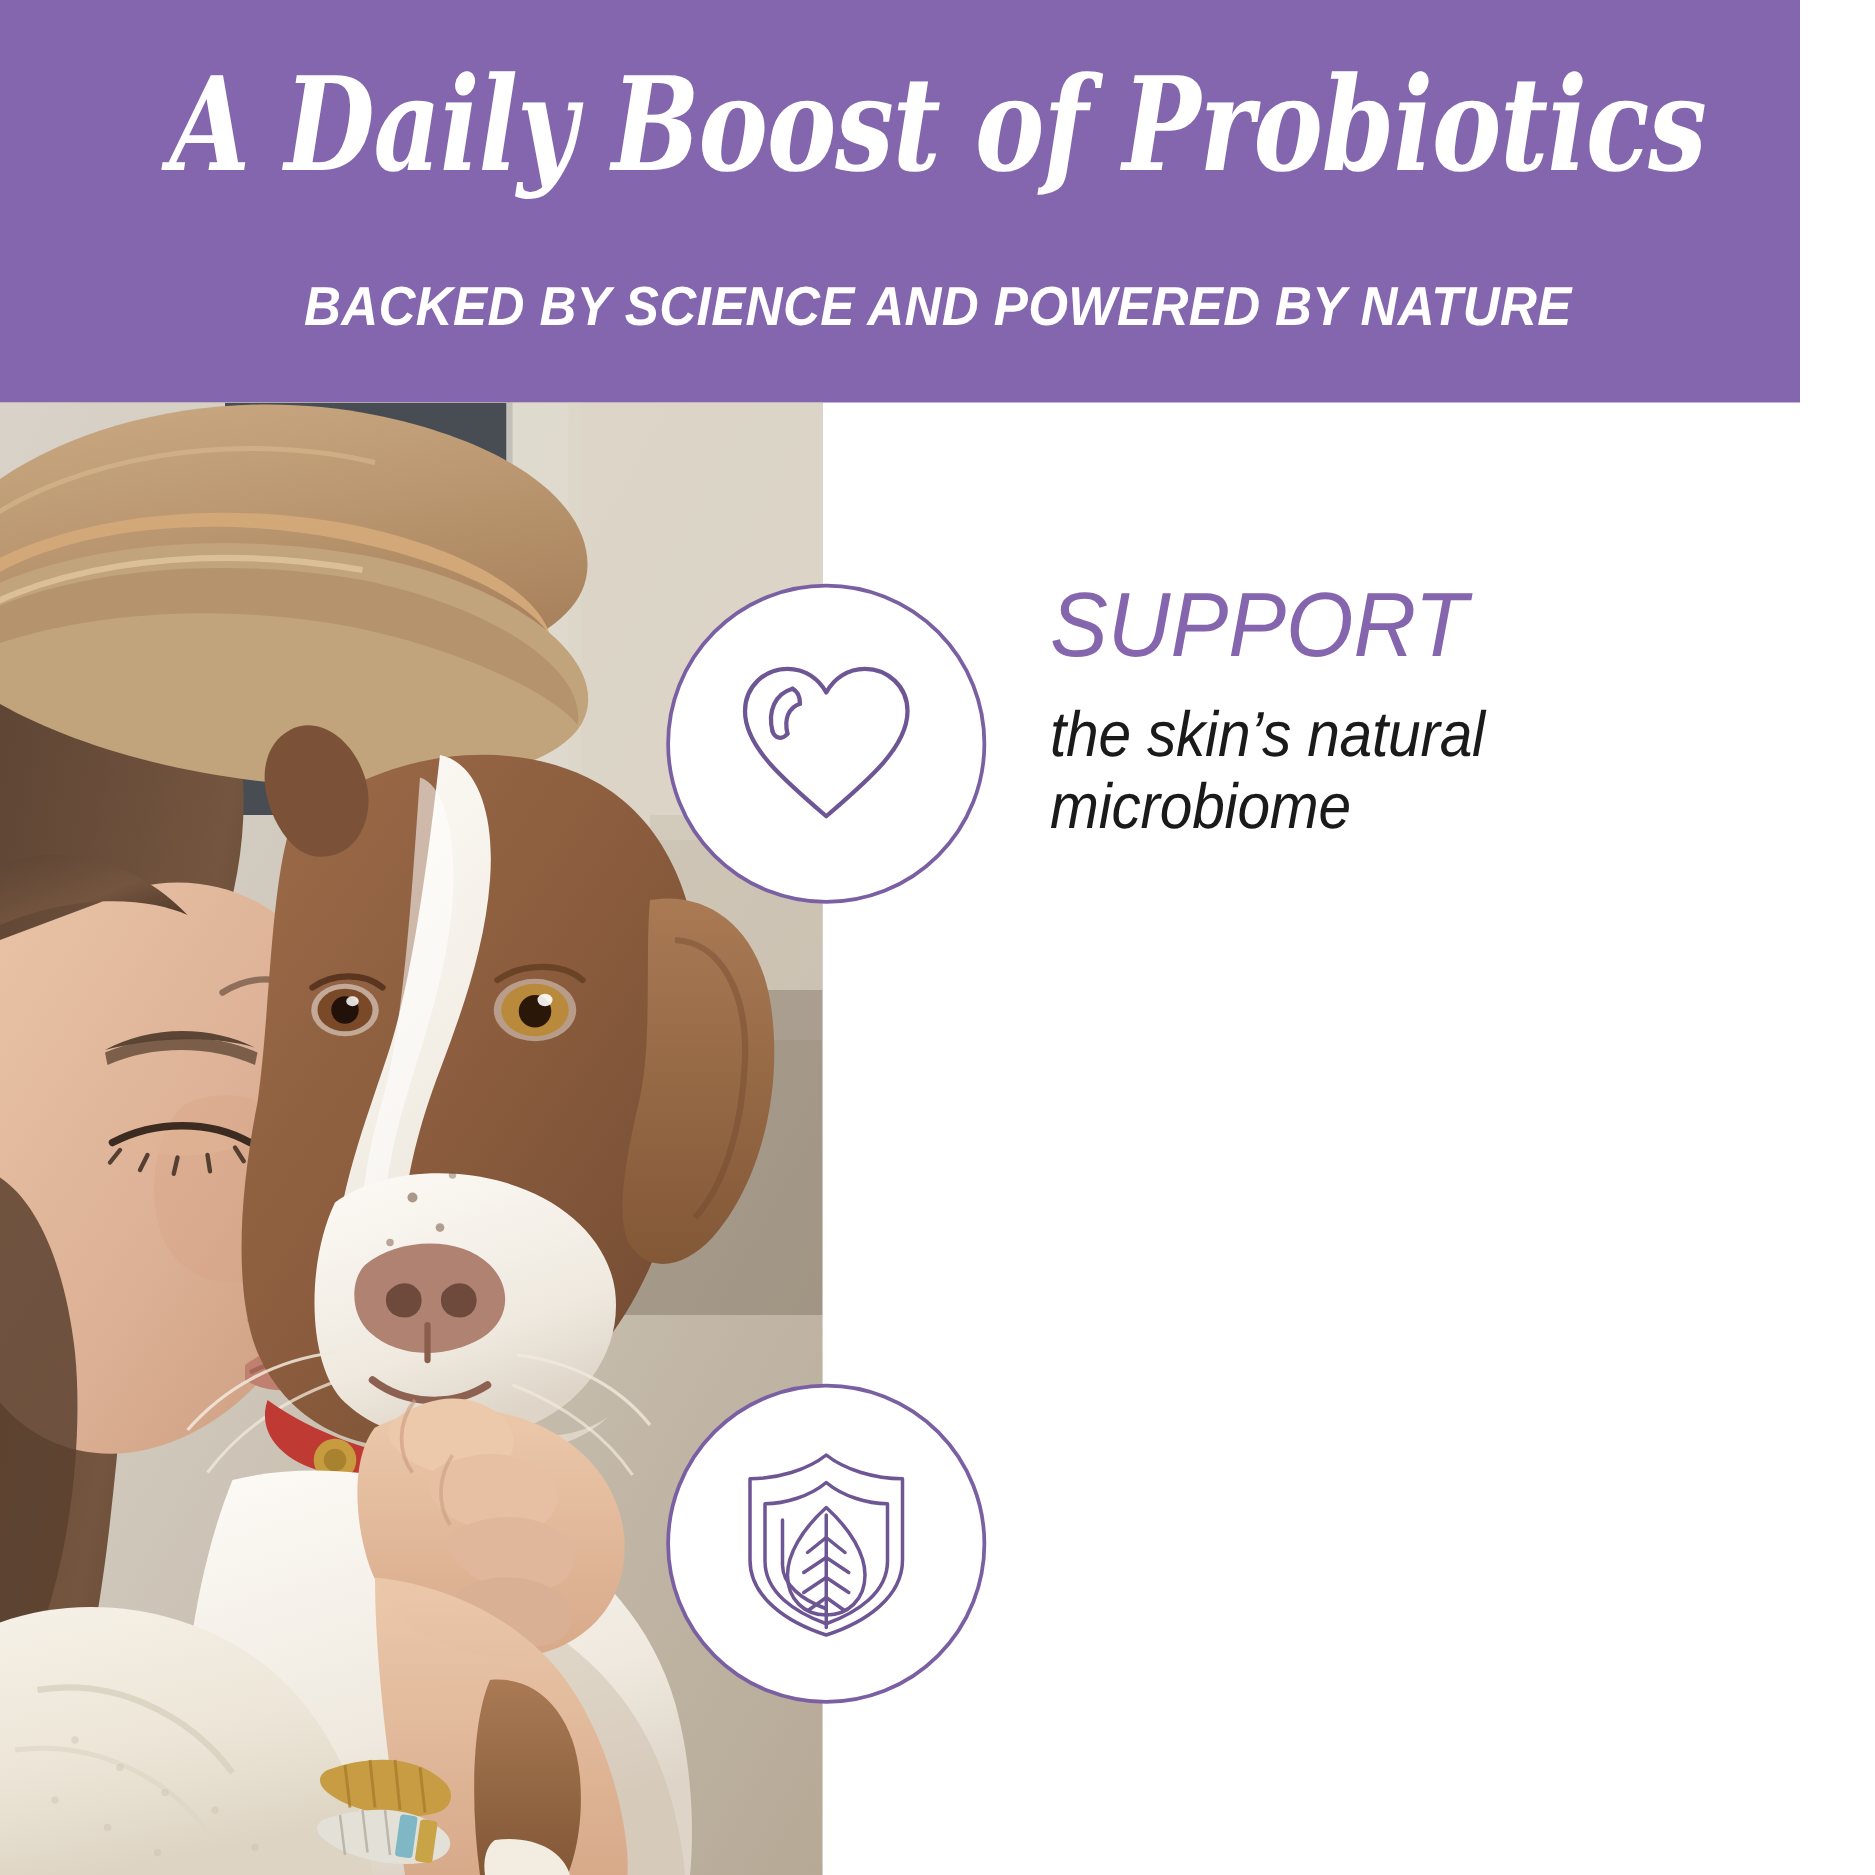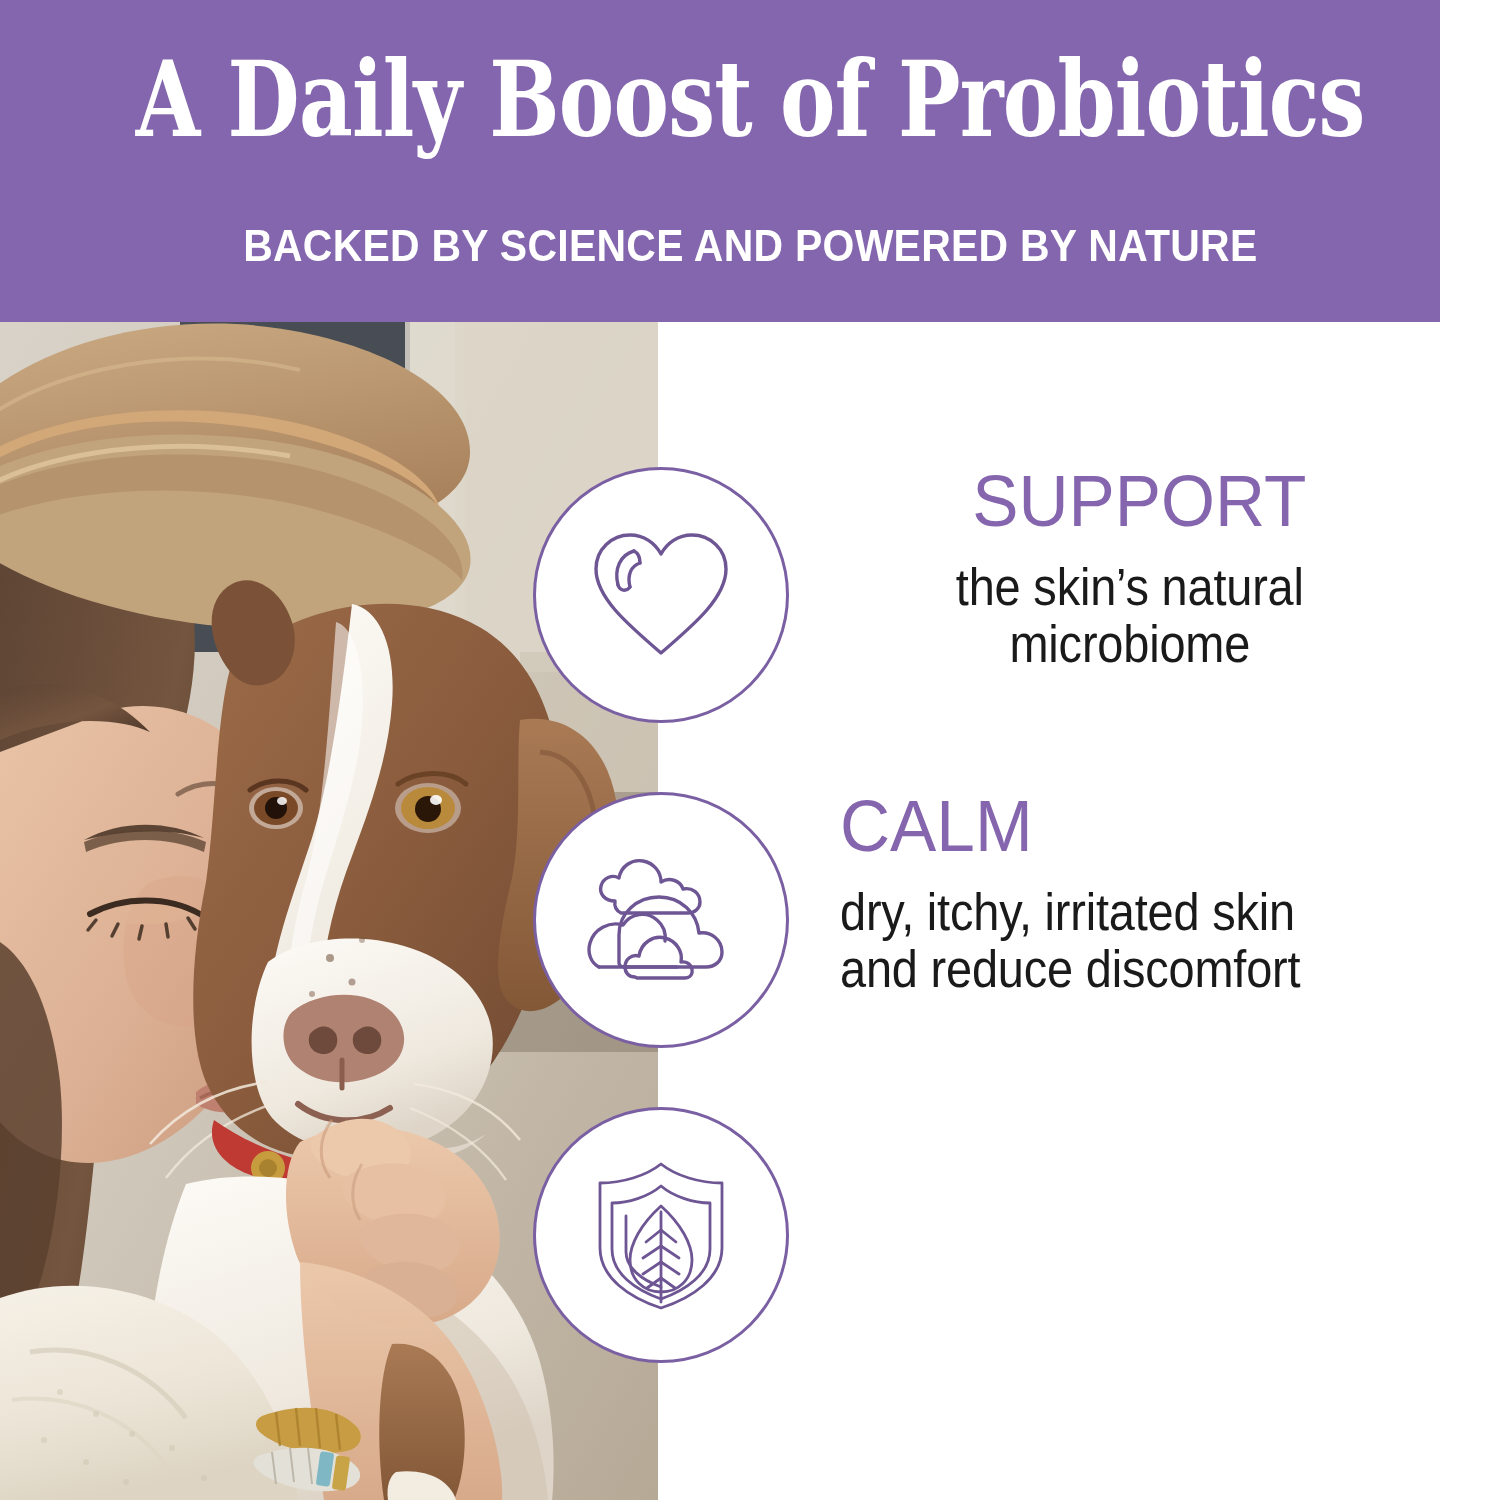--- a/index.html
+++ b/index.html
@@ -10,20 +10,21 @@
   body {
     font-family: "Liberation Sans", sans-serif;
   }
 
   #page {
     position: relative;
     width: 1440px;
     height: 1500px;
     overflow: hidden;
     background: #ffffff;
+    font-style: italic;
   }
 
   
   #header {
     position: absolute;
     left: 0;
     top: 0;
     width: 1500px;
     height: 322px;
     background: #8366ad;
@@ -78,21 +79,21 @@
     height: 1178px;
   }
 
   
   .benefit-row {
     position: absolute;
     left: 533px;
     width: 940px;
     height: 256px;
   }
-  #row-support { top: 467px; text-align: center; }
+  #row-support { top: 467px; }
   #row-calm    { top: 792px; }
   #row-defend  { top: 1107px; }
 
   .icon-circle {
     position: absolute;
     left: 0;
     top: 0;
     width: 256px;
     height: 256px;
     border-radius: 50%;
@@ -410,54 +411,20 @@
     </div>
     <div class="benefit-text">
       <div class="benefit-heading">SUPPORT</div>
       <div class="benefit-body">
         <span class="line">the skin’s natural</span>
         <span class="line">microbiome</span>
       </div>
     </div>
   </div>
 
-  <div class="benefit-row" id="row-calm">
-    <div class="icon-circle">
-      <span>
-        <svg width="152" height="130" viewBox="0 0 152 130" fill="none" xmlns="http://www.w3.org/2000/svg">
-          <g stroke="#6e5594" stroke-width="3.4" fill="none" stroke-linecap="round" stroke-linejoin="round">
-
-            <path d="M30 46 C 20 46, 14 39, 16 31 C 18 23, 27 19, 34 23
-                     C 36 11, 47 4, 58 6 C 69 8, 76 17, 76 27
-                     C 84 22, 95 25, 98 34 C 107 32, 115 38, 115 47
-                     C 115 53, 110 58, 103 58 L 36 58 C 32 56, 29 52, 30 46 Z"></path>
-
-            <path d="M34 108 C 34 108, 34 86, 34 80 C 34 58, 52 42, 74 42
-                     C 96 42, 112 58, 114 78 C 126 76, 137 85, 137 97
-                     C 137 106, 130 112, 121 112 L 40 112 C 36 112, 34 110, 34 108 Z"></path>
-
-            <path d="M14 112 C 6 108, 2 98, 5 88 C 9 74, 24 66, 38 70
-                     C 46 58, 62 56, 72 65 C 78 70, 81 78, 80 86"></path>
-            <path d="M14 112 L 92 112"></path>
-
-            <path d="M50 122 C 44 122, 40 118, 40 112 C 40 104, 47 99, 54 101
-                     C 56 88, 68 80, 80 83 C 91 86, 98 96, 96 107
-                     C 103 106, 108 111, 107 118 C 106 121, 103 123, 100 123 L 52 123 Z"></path>
-          </g>
-        </svg>
-      </span>
-    </div>
-    <div class="benefit-text">
-      <div class="benefit-heading">CALM</div>
-      <div class="benefit-body">
-        <span class="line">dry, itchy, irritated skin</span>
-        <span class="line">and reduce discomfort</span>
-      </div>
-    </div>
-  </div>
 
   <div class="benefit-row" id="row-defend">
     <div class="icon-circle">
       <span>
         <svg width="150" height="158" viewBox="0 0 150 158" fill="none" xmlns="http://www.w3.org/2000/svg">
           <g stroke="#6e5594" stroke-width="2.8" fill="none" stroke-linecap="round" stroke-linejoin="round">
 
             <path d="M75 8 C 60 20, 36 27, 14 27 C 14 27, 14 78, 14 92
                      C 14 122, 44 142, 75 152 C 106 142, 136 122, 136 92
                      C 136 78, 136 27, 136 27 C 114 27, 90 20, 75 8 Z"></path>

